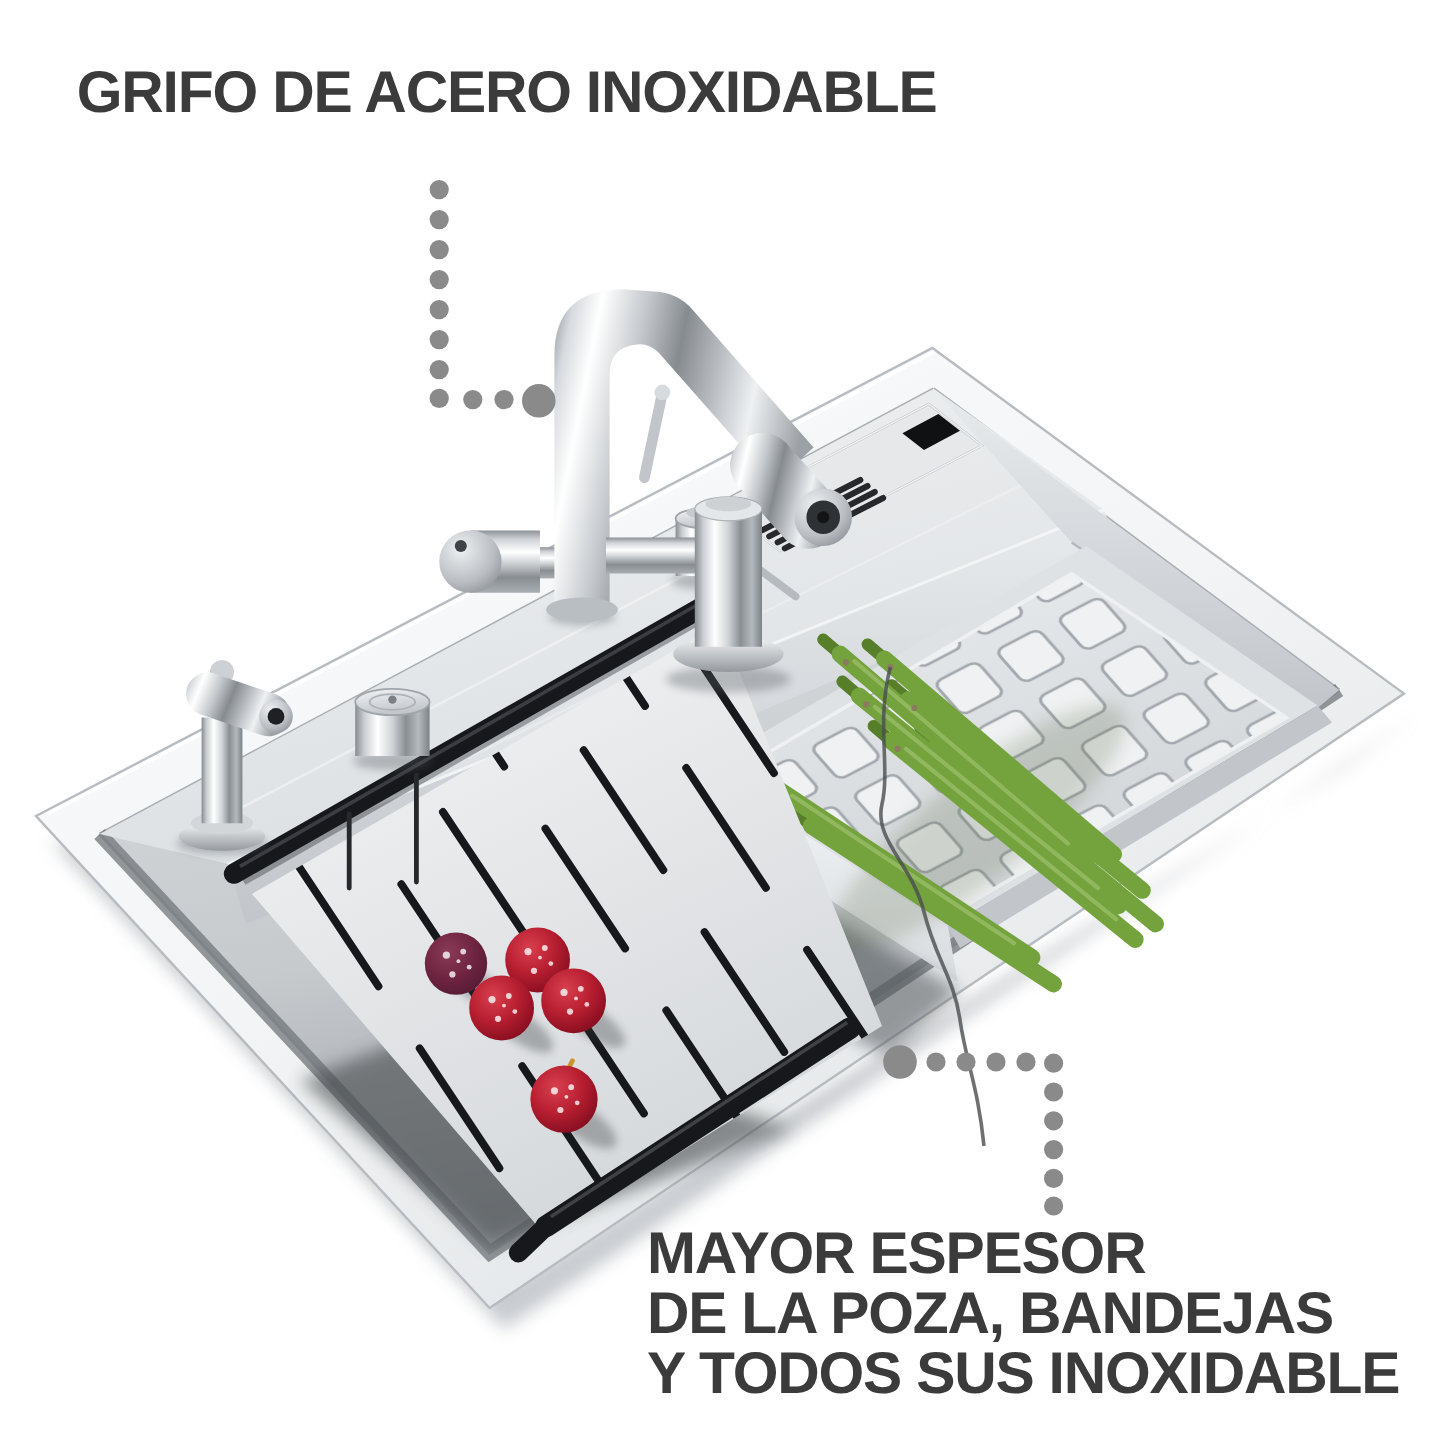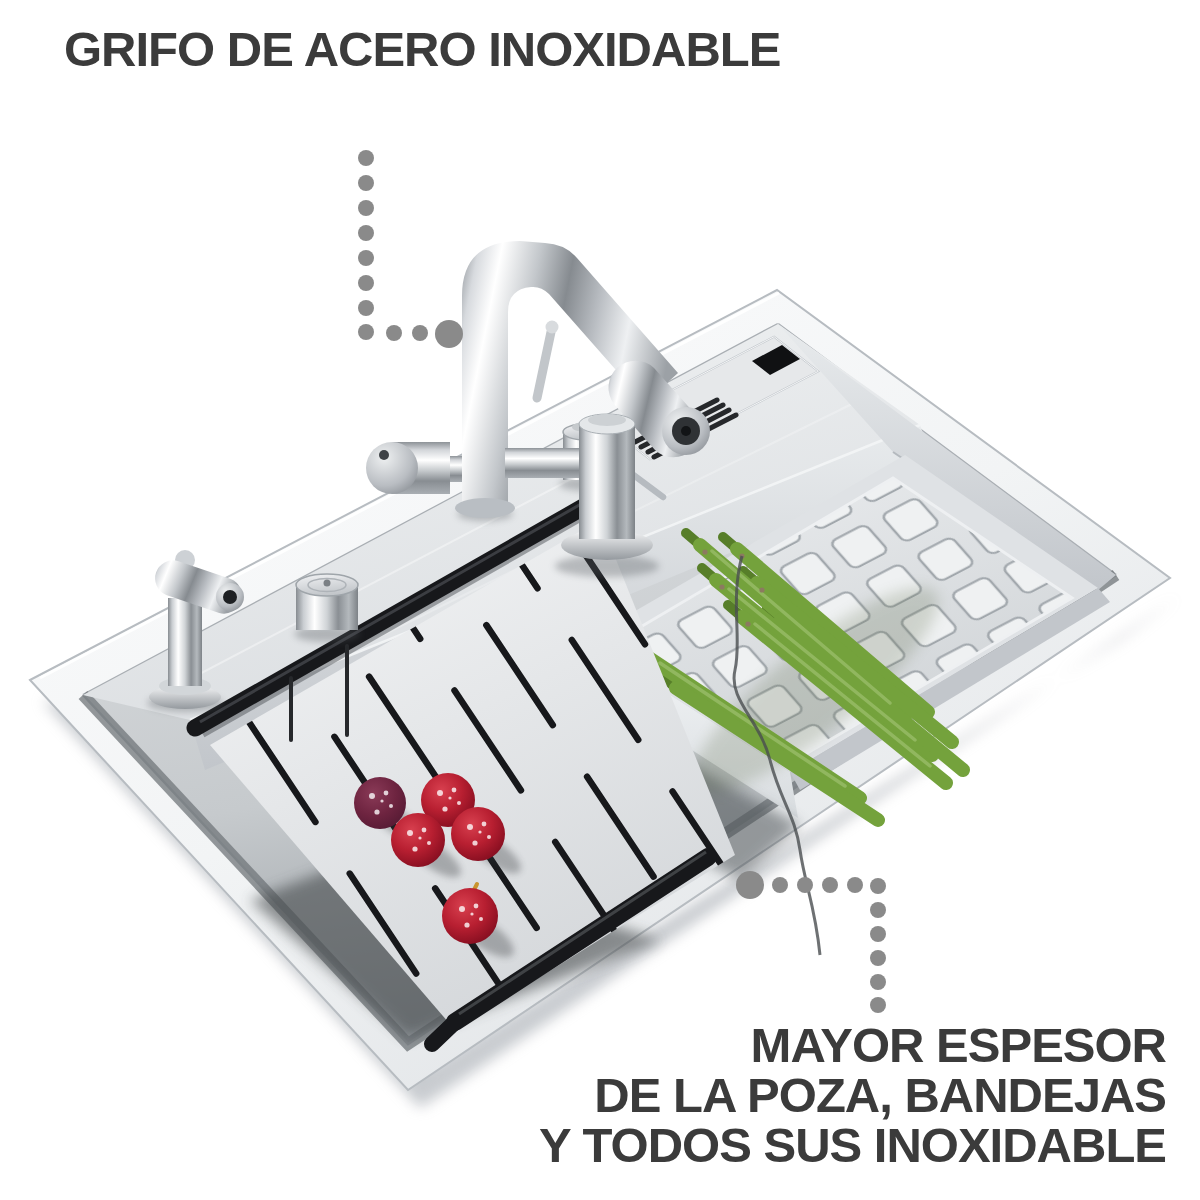--- a/index.html
+++ b/index.html
@@ -11,22 +11,22 @@
     width:1200px;height:1200px;position:relative;overflow:hidden;
     background:var(--background);
     font-family:"Liberation Sans","DejaVu Sans",sans-serif;
   }
   .scene{position:absolute;left:0;top:0;width:1200px;height:1200px;}
   .annotation{
     position:absolute;z-index:3;color:var(--text);
     font-weight:700;font-size:49px;line-height:50px;letter-spacing:-1px;
     white-space:nowrap;
   }
-  .annotation-top{left:64px;top:24px;text-align:center;}
-  .annotation-bottom{right:34px;top:1020px;text-align:right;}
+  .annotation-top{left:64px;top:52px;text-align:center;}
+  .annotation-bottom{right:34px;top:1020px;}
   .dot{fill:var(--dots);}
   .rail-stroke{stroke:var(--rail);}
   .slot{stroke:var(--rail);stroke-width:6.5;stroke-linecap:round;}
   .spear{stroke:var(--asparagus);stroke-width:14;stroke-linecap:round;}
   .spear-hi{stroke:#a9c97c;stroke-width:3.5;stroke-linecap:round;opacity:.55;}
   .spear-tip{stroke:var(--asparagusDark);stroke-width:10;stroke-linecap:round;}
   .frost{fill:#ffffff;opacity:.78;}
 </style>
 </head>
 <body>

